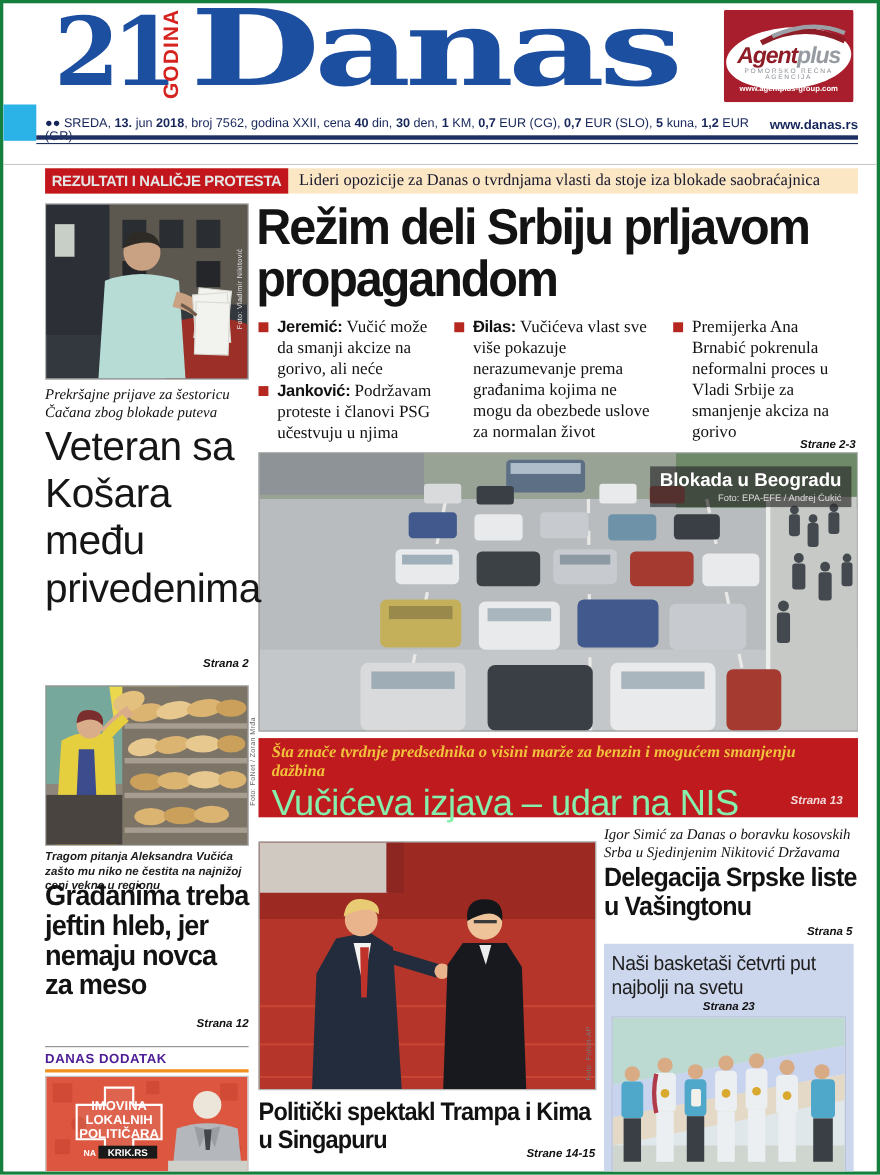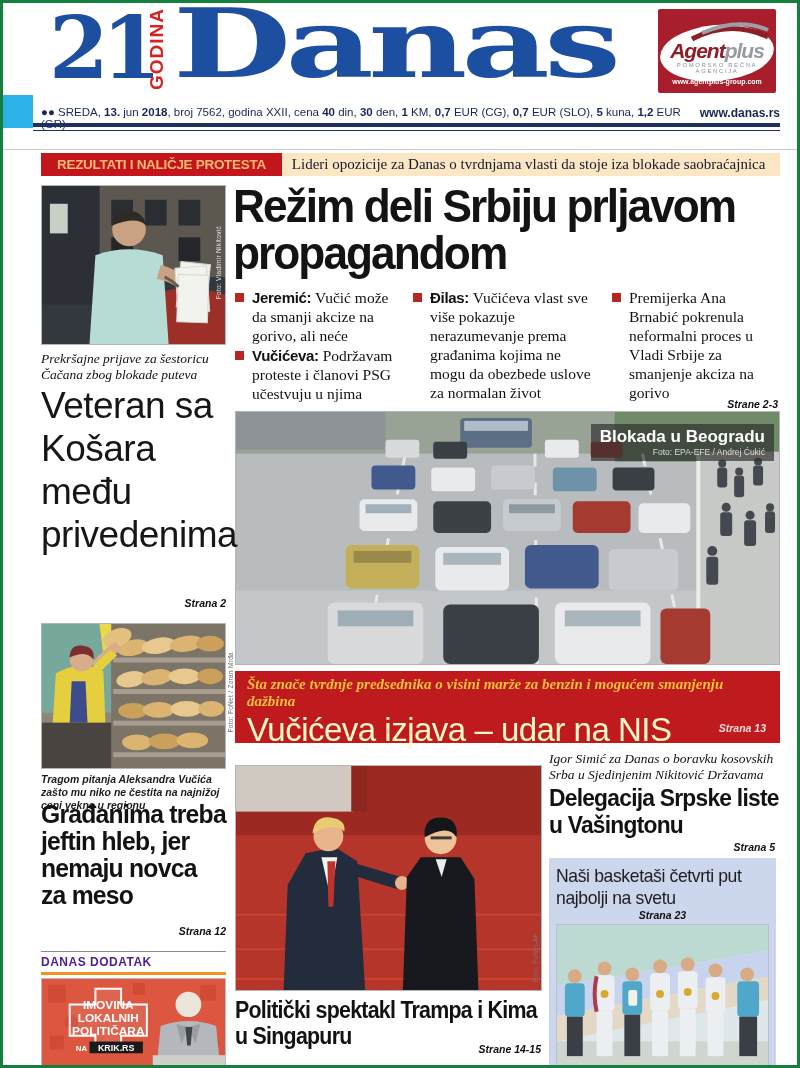--- a/index.html
+++ b/index.html
@@ -23,22 +23,22 @@
   .cyan-sq{left:0;top:92px;width:30px;height:33px;background:#2bb3e8;}
   .dateline{left:38px;top:103px;width:739px;display:flex;justify-content:space-between;
             font-size:11.5px;color:#16265a;}
   .site{font-weight:bold;font-size:12px;color:#16265a;}
   .rule-navy{left:30px;top:120px;width:747px;height:4px;background:#1d2f63;}
   .rule-navy2{left:30px;top:127px;width:747px;height:1px;background:#1d2f63;}
   .rule-gray{left:0;top:146px;width:800px;height:1px;background:#c9c9c9;}
 
   
   .top-banner{left:38px;top:150px;width:739px;height:23px;background:#fbe7c4;display:flex;align-items:stretch;}
-  .banner-tag{background:#c3161c;color:#fdba74;font-weight:bold;font-size:13.5px;letter-spacing:-0.3px;
-              display:flex;align-items:center;padding:0 16px;white-space:nowrap;}
+  .banner-tag{background:#c3161c;color:#e5e5e5;font-weight:bold;font-size:13.5px;letter-spacing:-0.3px;
+              display:flex;align-items:center;padding:0 6px;white-space:nowrap;}
   .banner-text{font-family:"Liberation Serif",serif;font-size:15px;color:#18182e;display:flex;align-items:center;padding-left:10px;white-space:nowrap;}
 
   
   .lead-headline{left:230px;top:180px;width:548px;font-weight:bold;font-size:46px;line-height:1.03;
                  letter-spacing:-2px;color:#131313;transform:scaleX(.96);transform-origin:left top;}
   .bullets{left:232px;top:286px;width:545px;display:flex;gap:13px;}
   .bcol{position:relative;}
   .bcol1{width:165px;} .bcol2{width:186px;} .bcol3{width:166px;}
   .bitem{position:relative;padding-left:17px;font-family:"Liberation Serif",serif;font-size:15.5px;line-height:1.22;color:#111;margin-bottom:1px;}
   .bullet-sq{position:absolute;left:0;top:4px;width:9px;height:9px;background:#b5271f;}
@@ -53,21 +53,21 @@
   .t-cap1{font-weight:bold;font-size:17px;line-height:1.15;}
   .t-cap2{font-size:8.5px;color:#ddd;}
 
   .vcredit{position:absolute;writing-mode:vertical-rl;transform:rotate(180deg);font-size:6.5px;color:#666;
            letter-spacing:.3px;}
   .vcredit.onphoto{color:#e6e6e6;}
 
   
   .nis{left:232px;top:668px;width:545px;height:72px;background:#bf1a1e;box-sizing:border-box;padding:5px 12px;}
   .nis-kicker{font-family:"Liberation Serif",serif;font-style:italic;font-weight:bold;font-size:15px;color:#f2c23c;}
-  .nis-headline{font-weight:400;font-size:33px;color:#fef9c3;letter-spacing:-0.5px;margin-top:1px;}
+  .nis-headline{font-weight:400;font-size:33px;color:#86efac;letter-spacing:-0.5px;margin-top:1px;}
   .nis-pref{position:absolute;right:14px;bottom:9px;color:#f3dada;}
 
   
   .photo1{left:38px;top:182px;width:185px;height:160px;}
   .vet-kicker{left:38px;top:348px;width:187px;font-family:"Liberation Serif",serif;font-style:italic;font-size:13.5px;line-height:1.2;color:#111;}
   .vet-headline{left:38px;top:382px;width:190px;font-weight:400;font-size:37px;line-height:1.16;letter-spacing:-0.5px;color:#161616;}
   .vet-deck{left:38px;top:522px;width:188px;font-family:"Liberation Serif",serif;font-size:15.5px;line-height:1.17;color:#111;}
   .vet-pref{left:160px;top:594px;width:63px;text-align:right;}
 
   .photo2{left:38px;top:620px;width:185px;height:146px;}
@@ -132,21 +132,21 @@
   <div class="abs top-banner">
     <div class="banner-tag">REZULTATI I NALIČJE PROTESTA</div>
     <div class="banner-text">Lideri opozicije za Danas o tvrdnjama vlasti da stoje iza blokade saobraćajnica</div>
   </div>
 
   <div class="abs lead-headline">Režim deli Srbiju prljavom propagandom</div>
 
   <div class="abs bullets">
     <div class="bcol bcol1">
       <div class="bitem"><span class="bullet-sq"></span><span class="blead">Jeremić:</span><span> Vučić može da smanji akcize na gorivo, ali neće</span></div>
-      <div class="bitem"><span class="bullet-sq"></span><span class="blead">Vučićeva:</span><span> Podržavam proteste i članovi PSG učestvuju u njima</span></div>
+      <div class="bitem"><span class="bullet-sq"></span><span class="blead">Janković:</span><span> Podržavam proteste i članovi PSG učestvuju u njima</span></div>
     </div>
     <div class="bcol bcol2">
       <div class="bitem"><span class="bullet-sq"></span><span class="blead">Đilas:</span><span> Vučićeva vlast sve više pokazuje nerazumevanje prema građanima kojima ne mogu da obezbede uslove za normalan život</span></div>
     </div>
     <div class="bcol bcol3">
       <div class="bitem"><span class="bullet-sq"></span><span>Premijerka Ana Brnabić pokrenula neformalni proces u Vladi Srbije za smanjenje akciza na gorivo</span></div>
       <div class="pref pref23">Strane 2-3</div>
     </div>
   </div>
 

